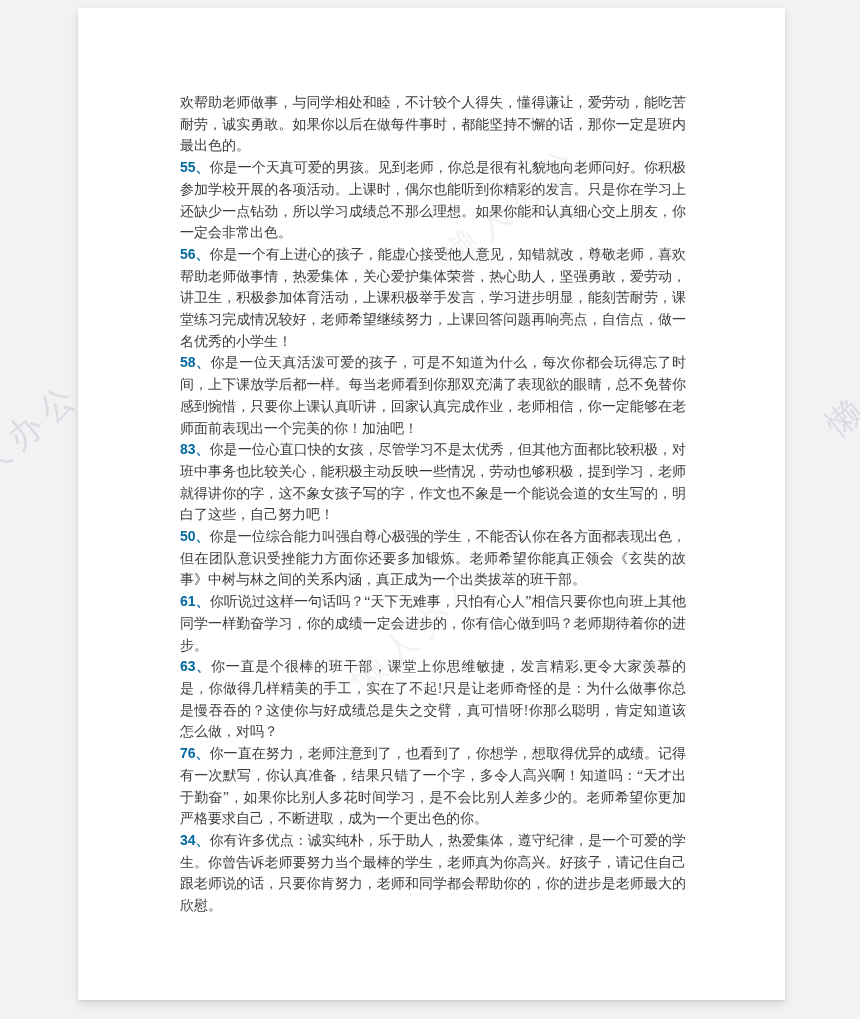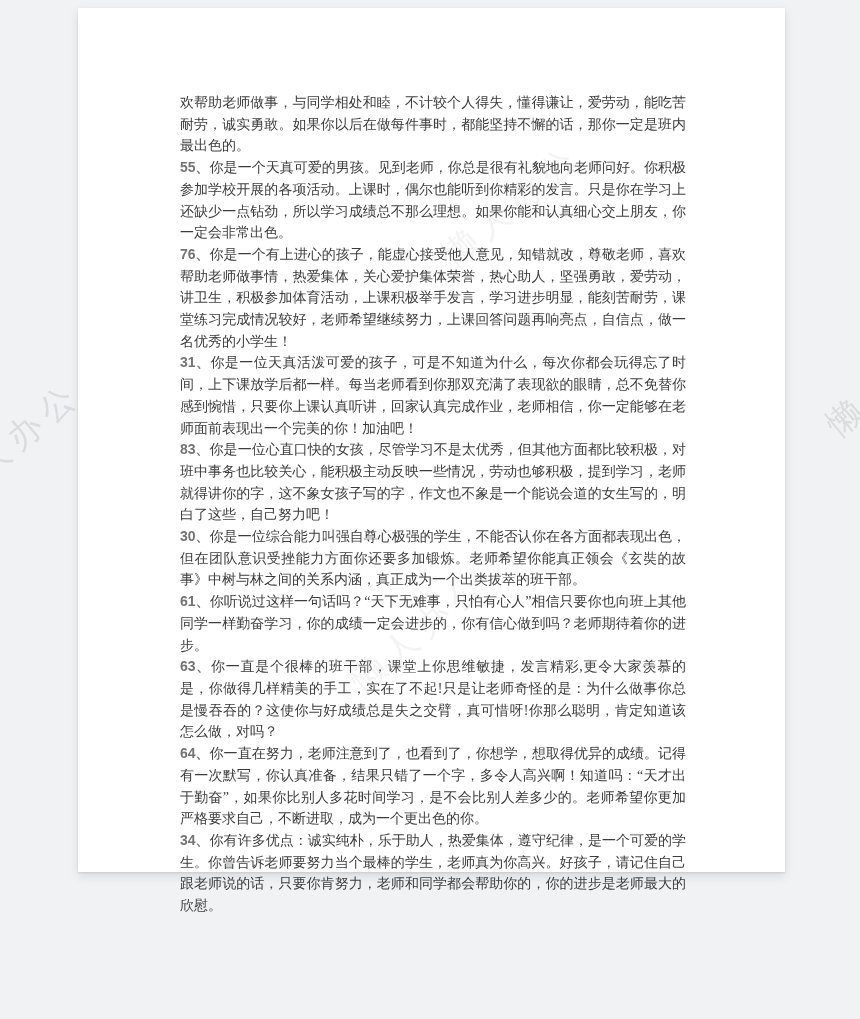--- a/index.html
+++ b/index.html
@@ -12,21 +12,21 @@
     background: #f1f2f4;
     overflow: hidden;
     position: relative;
     font-family: "Liberation Serif", serif;
   }
   .page {
     position: absolute;
     left: 78px;
     top: 8px;
     width: 707px;
-    height: 864px;
+    height: 992px;
     background: #ffffff;
     box-shadow: 0 1px 2px rgba(0,0,0,0.10), 0 4px 10px rgba(0,0,0,0.10);
     text-decoration: underline;
   }
   .content {
     position: absolute;
     left: 102px;
     top: 84px;
     width: 506px;
     color: #3c3c3c;
@@ -35,21 +35,21 @@
     text-align: justify;
     text-justify: inter-ideograph;
   }
   .para {
     margin: 0;
     word-break: break-all;
   }
   .num {
     font-family: "Liberation Sans", sans-serif;
     font-weight: 700;
-    color: #737373;
+    color: #0369a1;
   }
   .watermark {
     position: absolute;
     white-space: nowrap;
     font-family: "Liberation Sans", sans-serif;
     font-size: 34px;
     letter-spacing: 8px;
     transform: rotate(-40deg);
     pointer-events: none;
     z-index: 5;
@@ -63,27 +63,27 @@
 </style>
 </head>
 <body>
 
 <div class="canvas">
 
   <div class="page">
     <div class="content" id="paragraphs">
         <p class="para">欢帮助老师做事，与同学相处和睦，不计较个人得失，懂得谦让，爱劳动，能吃苦耐劳，诚实勇敢。如果你以后在做每件事时，都能坚持不懈的话，那你一定是班内最出色的。</p>
         <p class="para"><span class="num">55、</span>你是一个天真可爱的男孩。见到老师，你总是很有礼貌地向老师问好。你积极参加学校开展的各项活动。上课时，偶尔也能听到你精彩的发言。只是你在学习上还缺少一点钻劲，所以学习成绩总不那么理想。如果你能和认真细心交上朋友，你一定会非常出色。</p>
-        <p class="para"><span class="num">76、</span>你是一个有上进心的孩子，能虚心接受他人意见，知错就改，尊敬老师，喜欢帮助老师做事情，热爱集体，关心爱护集体荣誉，热心助人，坚强勇敢，爱劳动，讲卫生，积极参加体育活动，上课积极举手发言，学习进步明显，能刻苦耐劳，课堂练习完成情况较好，老师希望继续努力，上课回答问题再响亮点，自信点，做一名优秀的小学生！</p>
-        <p class="para"><span class="num">31、</span>你是一位天真活泼可爱的孩子，可是不知道为什么，每次你都会玩得忘了时间，上下课放学后都一样。每当老师看到你那双充满了表现欲的眼睛，总不免替你感到惋惜，只要你上课认真听讲，回家认真完成作业，老师相信，你一定能够在老师面前表现出一个完美的你！加油吧！</p>
+        <p class="para"><span class="num">56、</span>你是一个有上进心的孩子，能虚心接受他人意见，知错就改，尊敬老师，喜欢帮助老师做事情，热爱集体，关心爱护集体荣誉，热心助人，坚强勇敢，爱劳动，讲卫生，积极参加体育活动，上课积极举手发言，学习进步明显，能刻苦耐劳，课堂练习完成情况较好，老师希望继续努力，上课回答问题再响亮点，自信点，做一名优秀的小学生！</p>
+        <p class="para"><span class="num">58、</span>你是一位天真活泼可爱的孩子，可是不知道为什么，每次你都会玩得忘了时间，上下课放学后都一样。每当老师看到你那双充满了表现欲的眼睛，总不免替你感到惋惜，只要你上课认真听讲，回家认真完成作业，老师相信，你一定能够在老师面前表现出一个完美的你！加油吧！</p>
         <p class="para"><span class="num">83、</span>你是一位心直口快的女孩，尽管学习不是太优秀，但其他方面都比较积极，对班中事务也比较关心，能积极主动反映一些情况，劳动也够积极，提到学习，老师就得讲你的字，这不象女孩子写的字，作文也不象是一个能说会道的女生写的，明白了这些，自己努力吧！</p>
-        <p class="para"><span class="num">30、</span>你是一位综合能力叫强自尊心极强的学生，不能否认你在各方面都表现出色，但在团队意识受挫能力方面你还要多加锻炼。老师希望你能真正领会《玄奘的故事》中树与林之间的关系内涵，真正成为一个出类拔萃的班干部。</p>
+        <p class="para"><span class="num">50、</span>你是一位综合能力叫强自尊心极强的学生，不能否认你在各方面都表现出色，但在团队意识受挫能力方面你还要多加锻炼。老师希望你能真正领会《玄奘的故事》中树与林之间的关系内涵，真正成为一个出类拔萃的班干部。</p>
         <p class="para"><span class="num">61、</span>你听说过这样一句话吗？“天下无难事，只怕有心人”相信只要你也向班上其他同学一样勤奋学习，你的成绩一定会进步的，你有信心做到吗？老师期待着你的进步。</p>
         <p class="para"><span class="num">63、</span>你一直是个很棒的班干部，课堂上你思维敏捷，发言精彩,更令大家羡慕的是，你做得几样精美的手工，实在了不起!只是让老师奇怪的是：为什么做事你总是慢吞吞的？这使你与好成绩总是失之交臂，真可惜呀!你那么聪明，肯定知道该怎么做，对吗？</p>
-        <p class="para"><span class="num">64、</span>你一直在努力，老师注意到了，也看到了，你想学，想取得优异的成绩。记得有一次默写，你认真准备，结果只错了一个字，多令人高兴啊！知道吗：“天才出于勤奋”，如果你比别人多花时间学习，是不会比别人差多少的。老师希望你更加严格要求自己，不断进取，成为一个更出色的你。</p>
+        <p class="para"><span class="num">76、</span>你一直在努力，老师注意到了，也看到了，你想学，想取得优异的成绩。记得有一次默写，你认真准备，结果只错了一个字，多令人高兴啊！知道吗：“天才出于勤奋”，如果你比别人多花时间学习，是不会比别人差多少的。老师希望你更加严格要求自己，不断进取，成为一个更出色的你。</p>
         <p class="para"><span class="num">34、</span>你有许多优点：诚实纯朴，乐于助人，热爱集体，遵守纪律，是一个可爱的学生。你曾告诉老师要努力当个最棒的学生，老师真为你高兴。好孩子，请记住自己跟老师说的话，只要你肯努力，老师和同学都会帮助你的，你的进步是老师最大的欣慰。</p>
       </div>
   </div>
 
   <div class="watermark wm-edge wm-left">懒人办公</div>
 
   <div class="watermark wm-edge wm-right">懒人办公</div>
 
   <div class="watermark wm-faint wm-center">懒人办公</div>
 

